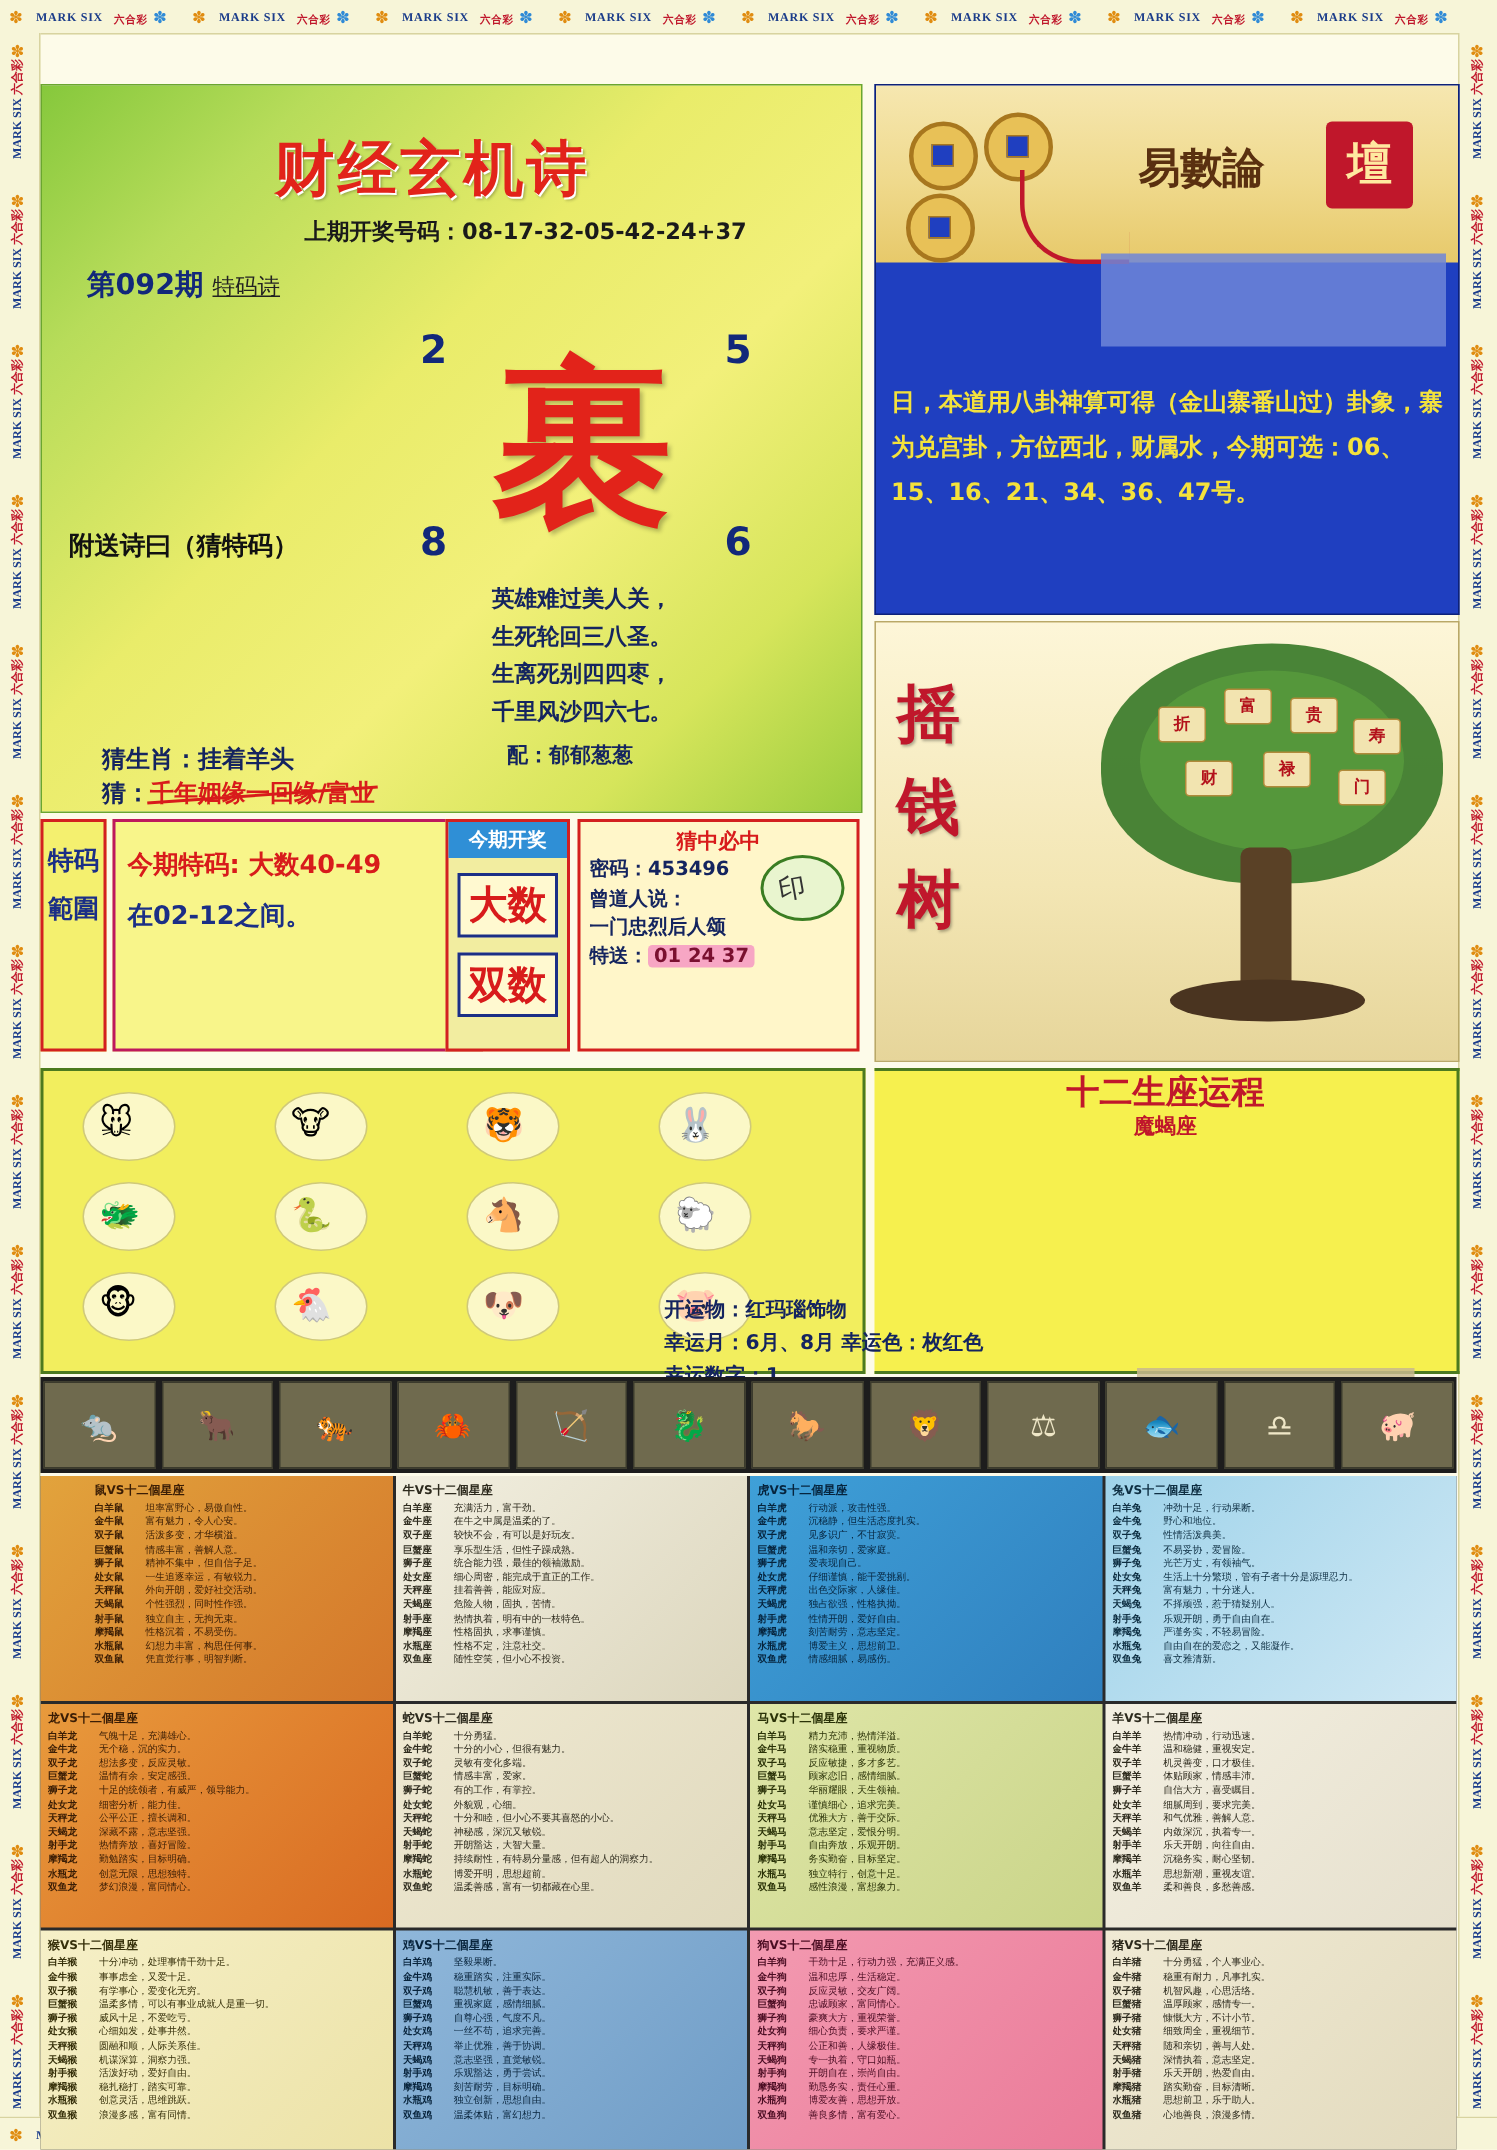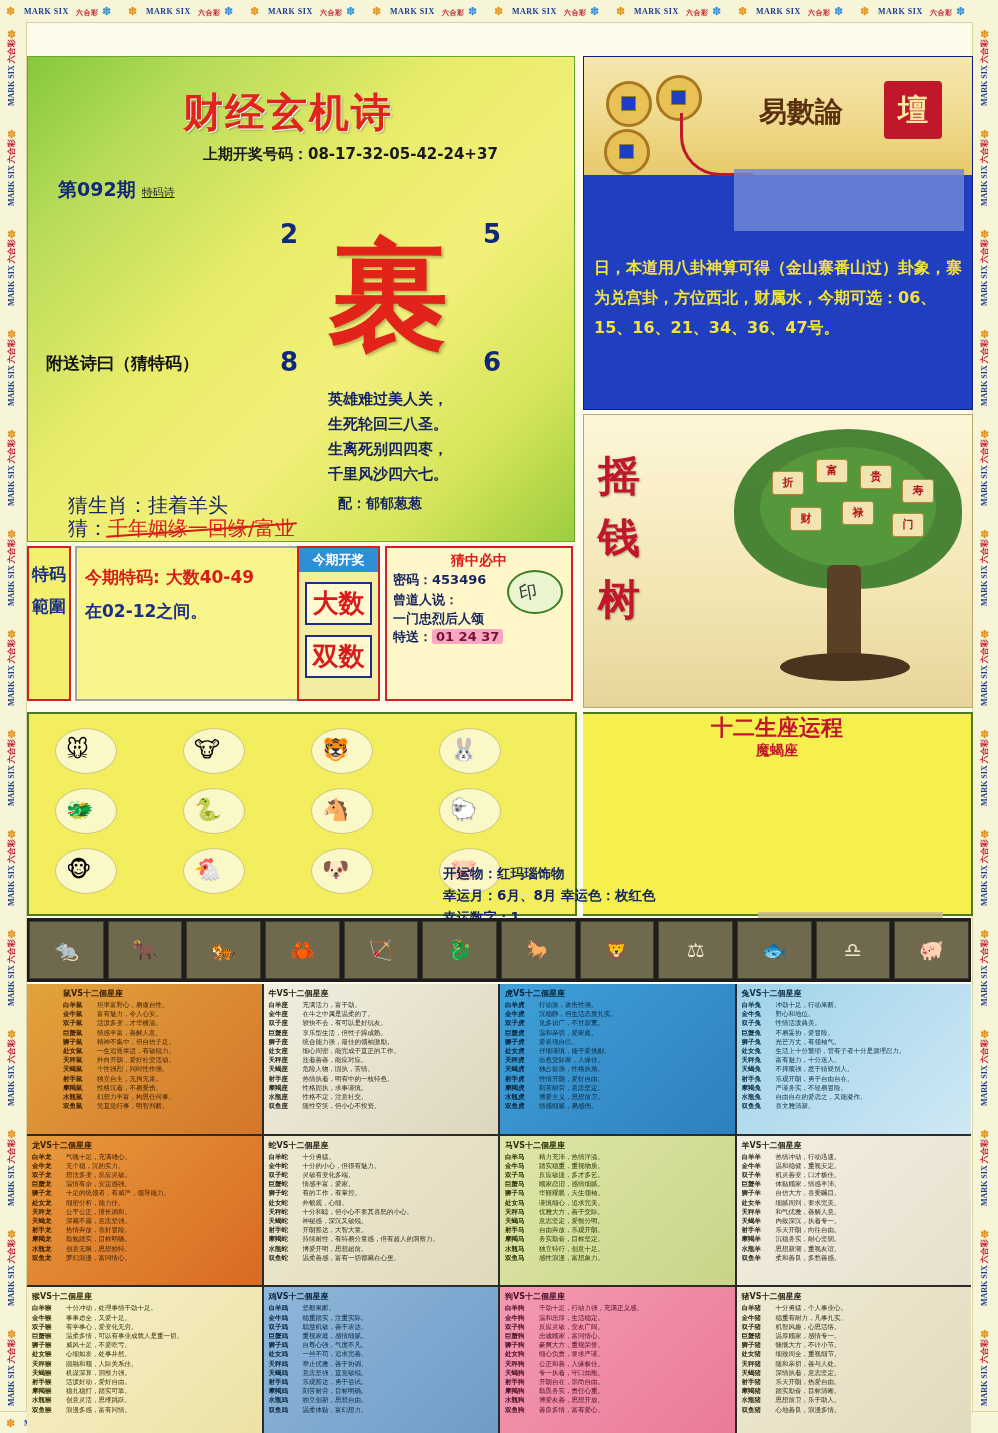--- a/index.html
+++ b/index.html
@@ -29,40 +29,40 @@
 
   
   .poem-panel{position:absolute;left:0;top:6px;width:546px;height:484px;
     background:linear-gradient(135deg,#86c83c 0%,#b7dc5a 18%,#e9ec6a 42%,#f2f07a 62%,#d6e55b 82%,#9ccd3e 100%);
     border:1px solid #6aa62f;}
   .poem-title{position:absolute;left:155px;top:28px;font-size:40px;font-weight:bold;color:#e2231a;
     font-family:"DejaVu Sans","Liberation Sans",sans-serif;letter-spacing:2px;
     text-shadow:1px 1px 0 #fff,2px 2px 2px rgba(0,0,0,.25);}
   .poem-sub{position:absolute;left:175px;top:88px;font-size:15px;color:#1a1a1a;font-weight:bold;}
   .issue{position:absolute;left:30px;top:120px;font-size:19px;font-weight:bold;color:#12287a;}
-  .issue small{font-size:11px;color:#222;font-weight:normal;margin-left:6px;text-decoration:underline;}
+  .issue small{font-size:15px;color:#222;font-weight:normal;margin-left:6px;text-decoration:underline;}
   .bigchar{position:absolute;left:300px;top:160px;font-size:120px;color:#e2231a;font-weight:bold;
     font-family:"DejaVu Serif","Liberation Serif",serif;text-shadow:2px 2px 3px rgba(0,0,0,.25);}
   .num{position:absolute;font-size:26px;font-weight:bold;color:#12287a;}
   .n1{left:252px;top:162px}.n2{left:455px;top:162px}.n3{left:252px;top:290px}.n4{left:455px;top:290px}
   .attach{position:absolute;left:18px;top:295px;font-size:17px;font-weight:bold;color:#111;}
   .pcol{position:absolute;font-size:15px;line-height:25px;color:#14245f;font-weight:bold;}
   .pcolL{left:50px;top:330px;}
   .pcolR{left:300px;top:330px;text-align:center;}
-  .guess{position:absolute;left:40px;top:437px;font-size:20px;font-weight:normal;color:#14245f;line-height:23px;}
+  .guess{position:absolute;left:40px;top:437px;font-size:16px;font-weight:bold;color:#14245f;line-height:23px;}
   .guess .red{color:#d81b1b;}
   .pei{position:absolute;left:310px;top:438px;font-size:14px;font-weight:bold;color:#14245f;}
   .strike{position:relative;display:inline-block;}
   .strike:after{content:"";position:absolute;left:-2px;right:-2px;top:52%;height:2px;background:#d81b1b;transform:rotate(-4deg);}
 
   
   .range-row{position:absolute;left:0;top:496px;width:546px;height:160px;}
   .rng-left{position:absolute;left:0;top:0;width:44px;height:155px;background:#f4f06f;border:2px solid #d32020;
     font-size:17px;font-weight:bold;color:#1b2f86;text-align:center;padding-top:10px;box-sizing:border-box;line-height:32px;}
-  .rng-mid{position:absolute;left:48px;top:0;width:247px;height:155px;background:#f8f58a;border:2px solid #a3a3a3;
+  .rng-mid{position:absolute;left:48px;top:0;width:247px;height:155px;background:#f8f58a;border:2px solid #be185d;
     font-size:17px;font-weight:bold;color:#1b2f86;line-height:34px;padding:12px 8px;box-sizing:border-box;}
   .rng-mid .big{color:#d81b1b;}
   .rng-open{position:absolute;left:270px;top:0;width:83px;height:155px;background:#f2eda0;border:2px solid #d32020;text-align:center;box-sizing:border-box;}
   .rng-open .hd{background:#2f8fd6;color:#fff;font-size:13px;font-weight:bold;padding:3px 0;}
   .rng-open .w{font-size:26px;font-weight:bold;color:#d81b1b;border:2px solid #1b2f86;margin:10px 6px;padding:2px 0;background:#fff9d0;}
   .rng-right{position:absolute;left:358px;top:0;width:188px;height:155px;background:#fff6c9;border:2px solid #d32020;box-sizing:border-box;padding:4px 6px;}
   .rr-t{font-size:14px;font-weight:bold;color:#d81b1b;text-align:center;}
   .rr-l{font-size:13px;color:#14245f;font-weight:bold;line-height:20px;}
   .rr-say{font-size:13px;color:#14245f;font-weight:bold;line-height:19px;}
   .rr-mi{font-size:13px;color:#14245f;font-weight:bold;}

